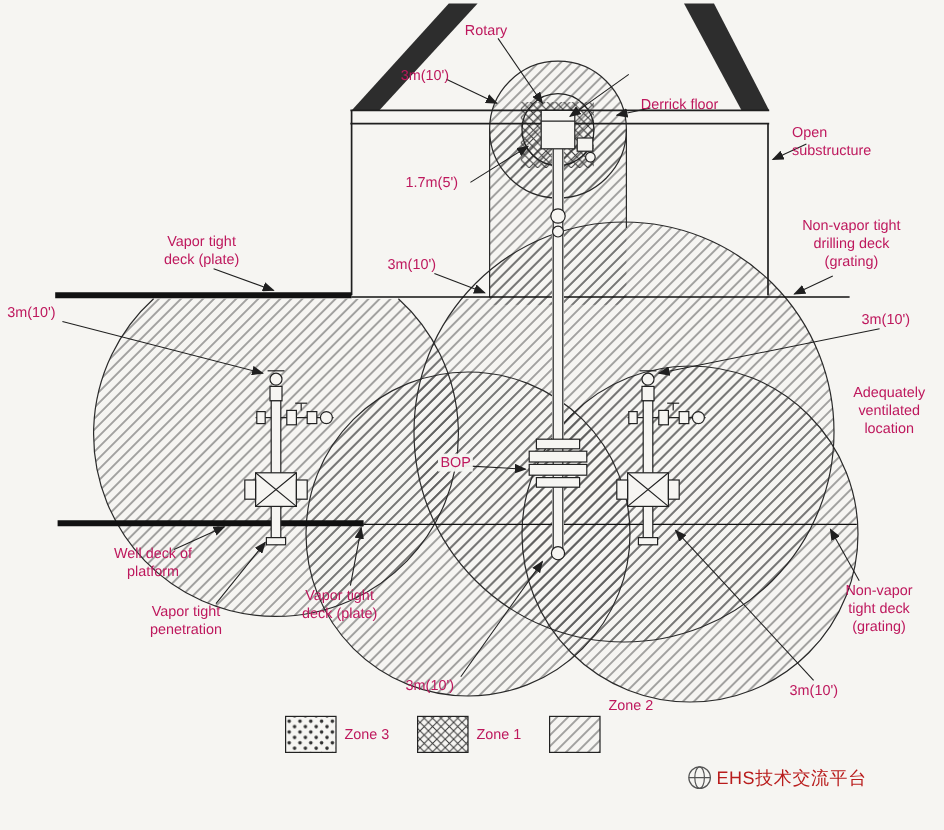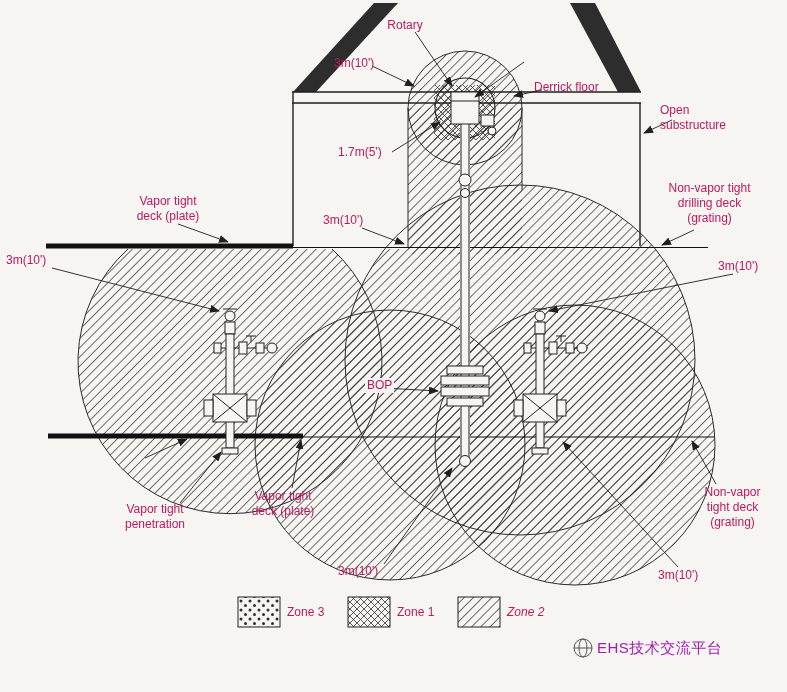--- a/index.html
+++ b/index.html
@@ -16,21 +16,21 @@
     font-size:12px;
     line-height:1.25;
     color:#be185d;
     white-space:pre-line;
   }
   .c{text-align:center;}
   .bg{background:rgba(246,245,242,.95);padding:0 2px;margin-left:10px;}
   .wm{
     position:absolute;
     font-size:15px;
-    color:#a21caf;
+    color:#b91c1c;
     letter-spacing:.5px;
   }
 </style>
 </head>
 <body>
 
 <div id="canvas">
 
   <svg width="787" height="692" viewBox="0 0 787 692">
     <defs>
@@ -172,31 +172,36 @@
 substructure</div>
   <div class="lbl" style="left:338px;top:145px;width:62px;">1.7m(5')</div>
   <div class="lbl c" style="left:122px;top:194px;width:92px;">Vapor tight
 deck (plate)</div>
   <div class="lbl c" style="left:652px;top:181px;width:115px;">Non-vapor tight
 drilling deck
 (grating)</div>
   <div class="lbl" style="left:6px;top:253px;width:60px;">3m(10')</div>
   <div class="lbl" style="left:323px;top:213px;width:60px;">3m(10')</div>
   <div class="lbl" style="left:718px;top:259px;width:60px;">3m(10')</div>
+  <div class="lbl c" style="left:700px;top:320px;width:82px;">Adequately
+ventilated
+location</div>
   <div class="lbl bg" style="left:355px;top:378px;">BOP</div>
+  <div class="lbl c" style="left:80px;top:454px;width:95px;">Well deck of
+platform</div>
   <div class="lbl c" style="left:110px;top:502px;width:90px;">Vapor tight
 penetration</div>
   <div class="lbl c" style="left:238px;top:489px;width:90px;">Vapor tight
 deck (plate)</div>
   <div class="lbl c" style="left:690px;top:485px;width:85px;">Non-vapor
 tight deck
 (grating)</div>
   <div class="lbl" style="left:338px;top:564px;width:60px;">3m(10')</div>
   <div class="lbl" style="left:658px;top:568px;width:60px;">3m(10')</div>
 
   <div class="lbl" style="left:287px;top:605px;width:55px;">Zone 3</div>
   <div class="lbl" style="left:397px;top:605px;width:55px;">Zone 1</div>
-  <div class="lbl" style="left:507px;top:605px;width:55px;font-style:italic;">Zone 2</div>
+  <div class="lbl" style="left:507px;top:581px;width:55px;">Zone 2</div>
 
 
   <div class="wm" style="left:597px;top:639px;">EHS技术交流平台</div>
 
 </div>
 
 </body></html>

